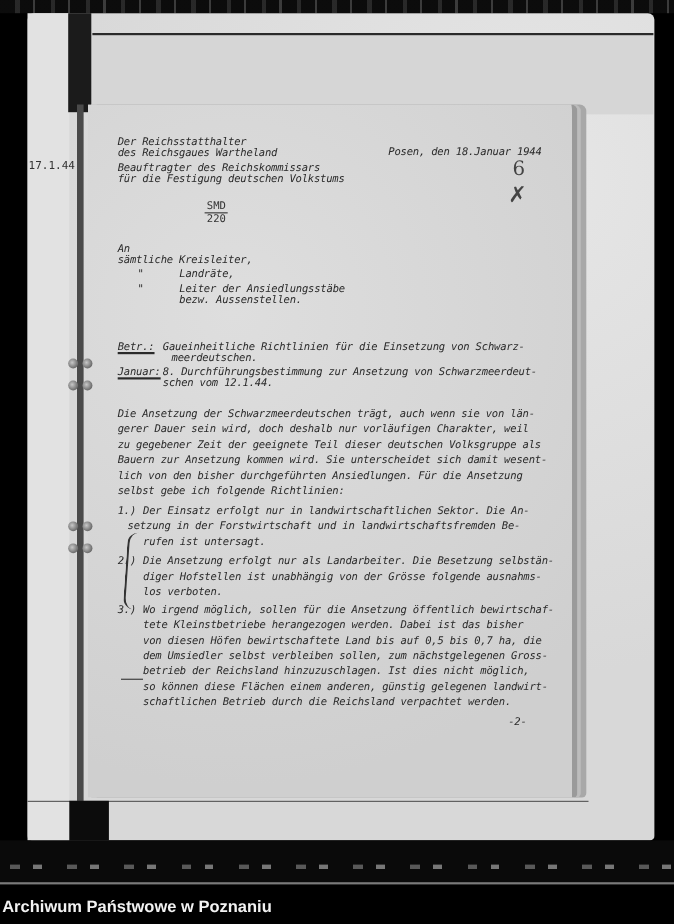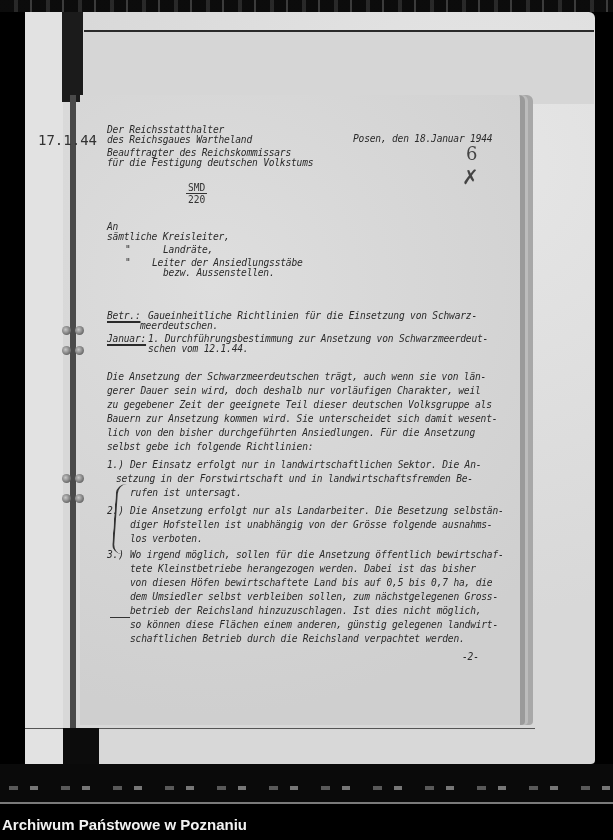--- a/index.html
+++ b/index.html
@@ -63,21 +63,21 @@
   }
   .footer-label {
     position:absolute; left:2px; top:816px;
     font-family: "Liberation Sans", sans-serif; font-size:15px; font-weight:bold;
     color:#f2f2f2; letter-spacing:0;
   }
   .typed {
     position:absolute; color:#2a2a2a; font-size:9.6px; line-height:12px; white-space:pre;
     font-family: "DejaVu Sans Mono", "Liberation Mono", monospace; letter-spacing:-0.2px;font-style:italic;
   }
-  .margin-date { position:absolute; left:26px; top:132px; font-size:14px; color:#333;margin-left:12px; }
+  .margin-date { position:absolute; left:26px; top:146px; font-size:10px; color:#333; }
   .hand { position:absolute; color:#444; font-family:"DejaVu Serif", serif; }
   .u { text-decoration: underline; text-decoration-thickness:1.5px; text-underline-offset:2px; }
   .smd { position:absolute; left:186px; top:182px; text-align:center; font-size:9.6px; color:#333; line-height:11px; }
   .smd .top { border-bottom:1px solid #333; padding:0 2px; }
   .bracket-mark {
     position:absolute; left:114px; top:484px; width:10px; height:70px;
     border-left:2px solid #333; border-radius:10px 0 0 10px; transform:rotate(4deg);
   }
   .side-dash { position:absolute; left:110px; top:617px; width:20px; height:1px; background:#333; }
 </style>
@@ -119,28 +119,28 @@
 <div class="smd">
   <div class="top">SMD</div>
   <div>220</div>
 </div>
 
 <div class="typed" style="left:107px;top:221px">An</div>
 <div class="typed" style="left:107px;top:231px">sämtliche Kreisleiter,</div>
 <div class="typed" style="left:125px;top:244px">"</div>
 <div class="typed" style="left:163px;top:244px">Landräte,</div>
 <div class="typed" style="left:125px;top:257px">"</div>
-<div class="typed" style="left:152px;top:257px">Leiter der Ansiedlungsstäbe</div>
+<div class="typed" style="left:163px;top:257px">Leiter der Ansiedlungsstäbe</div>
 <div class="typed" style="left:163px;top:267px">bezw. Aussenstellen.</div>
 
 <div class="typed u" style="left:107px;top:310px">Betr.:</div>
 <div class="typed" style="left:148px;top:310px">Gaueinheitliche Richtlinien für die Einsetzung von Schwarz-</div>
-<div class="typed" style="left:140px;top:320px">meerdeutschen.</div>
+<div class="typed" style="left:156px;top:320px">meerdeutschen.</div>
 <div class="typed u" style="left:107px;top:333px">Januar:</div>
-<div class="typed" style="left:148px;top:333px">1. Durchführungsbestimmung zur Ansetzung von Schwarzmeerdeut-</div>
+<div class="typed" style="left:148px;top:333px">8. Durchführungsbestimmung zur Ansetzung von Schwarzmeerdeut-</div>
 <div class="typed" style="left:148px;top:343px">schen vom 12.1.44.</div>
 
 <div>
   <div class="typed" style="left:107px;top:371px">Die Ansetzung der Schwarzmeerdeutschen trägt, auch wenn sie von län-</div>
   <div class="typed" style="left:107px;top:385px">gerer Dauer sein wird, doch deshalb nur vorläufigen Charakter, weil</div>
   <div class="typed" style="left:107px;top:399px">zu gegebener Zeit der geeignete Teil dieser deutschen Volksgruppe als</div>
   <div class="typed" style="left:107px;top:413px">Bauern zur Ansetzung kommen wird. Sie unterscheidet sich damit wesent-</div>
   <div class="typed" style="left:107px;top:427px">lich von den bisher durchgeführten Ansiedlungen. Für die Ansetzung</div>
   <div class="typed" style="left:107px;top:441px">selbst gebe ich folgende Richtlinien:</div>
 </div>

